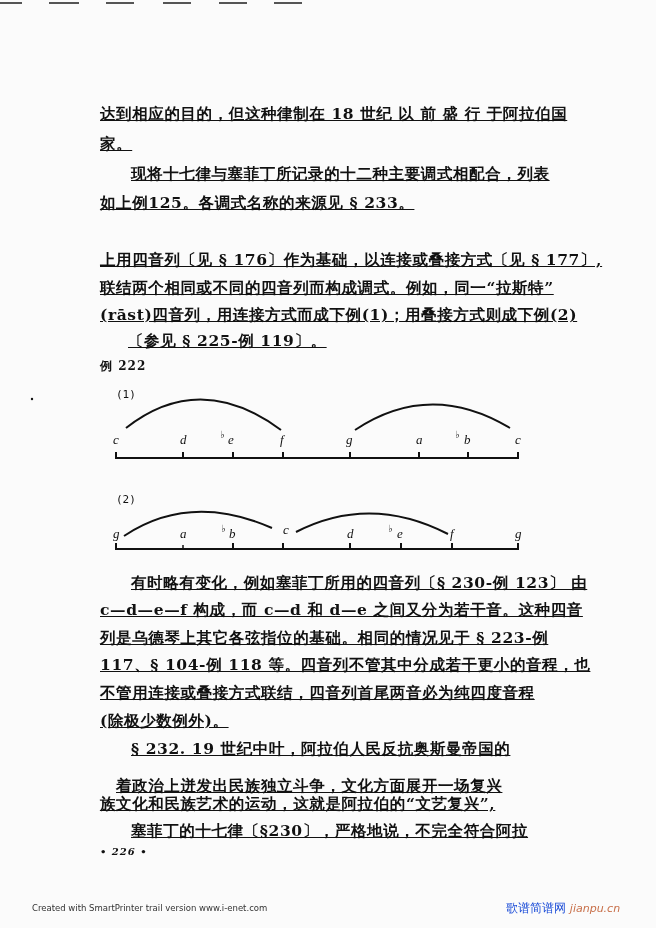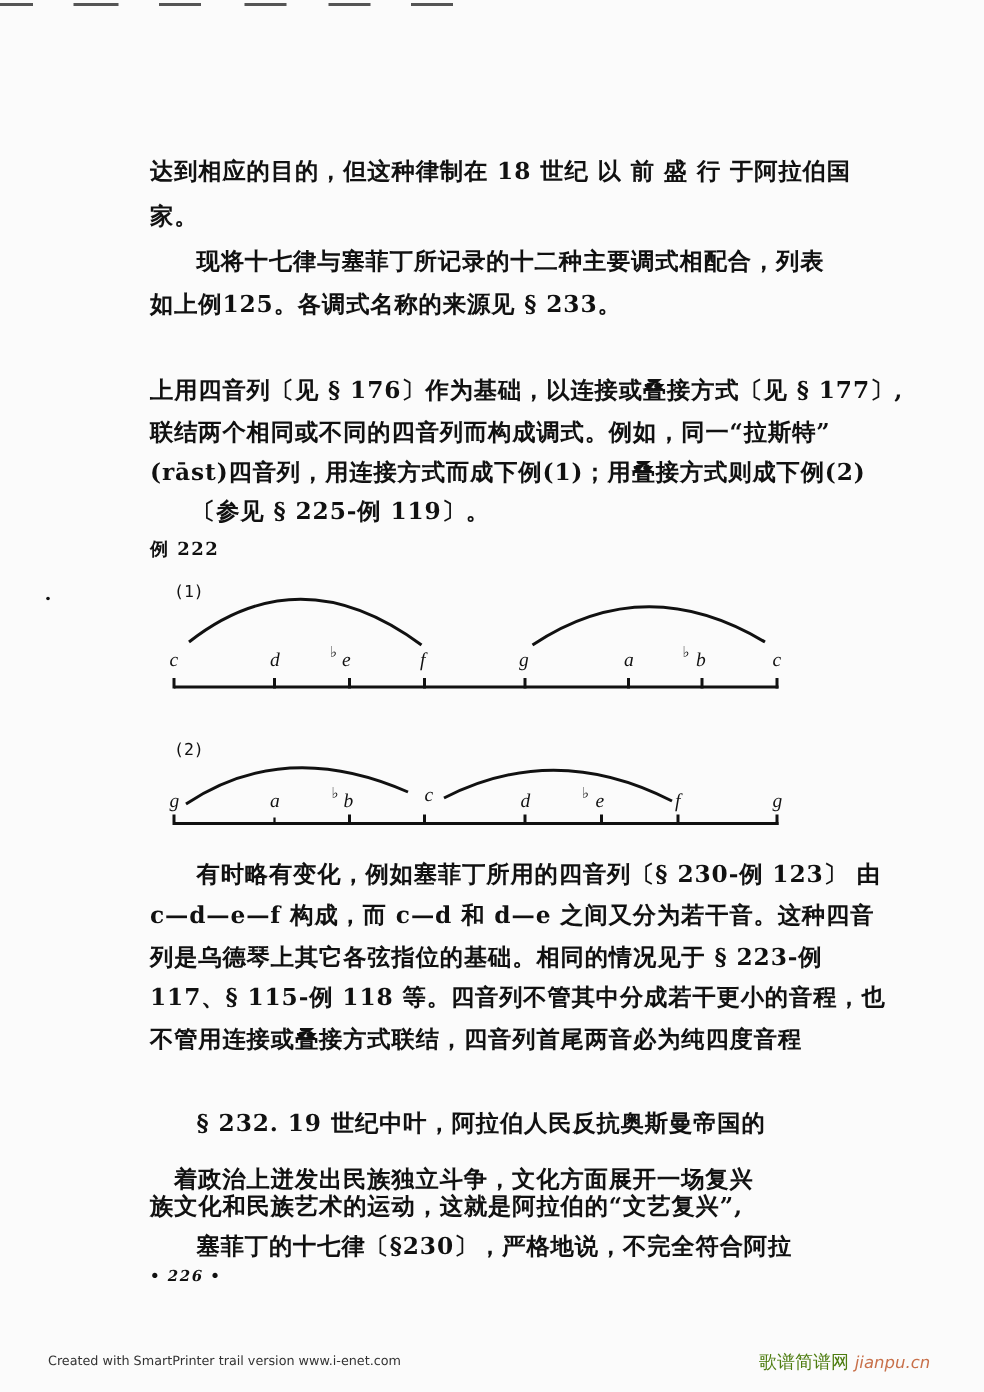--- a/index.html
+++ b/index.html
@@ -9,34 +9,35 @@
       font-family: "DejaVu Serif", "Liberation Serif", serif;
       color: #111;
     }
     .top-dashes { position: absolute; top: 0; left: 0; width: 656px; height: 8px; }
     .dash { position: absolute; top: 2px; height: 2px; background: #555; }
     .page { position: absolute; left: 0; top: 0; width: 656px; height: 928px; }
     .line {
       position: absolute; left: 100px; white-space: nowrap;
       font-size: 15.5px; font-weight: bold; letter-spacing: 0.6px;
       line-height: 20px;
+      text-decoration: underline;
     }
     .indent { left: 131px; }
     .ex-label { position: absolute; left: 100px; top: 358px; font-size: 12px; font-weight: bold; letter-spacing: 1px; }
     .sub-label { position: absolute; font-size: 11px; font-family: "DejaVu Sans Mono", monospace; }
     svg.diagram { position: absolute; left: 0; top: 0; }
     .note { font-family: "Liberation Serif", serif; font-style: italic; font-size: 13px; fill: #111; }
     .flat { font-family: "DejaVu Sans", sans-serif; font-size: 10px; fill: #111; }
     .pagenum { position: absolute; left: 100px; top: 846px; font-size: 10px; font-weight: bold; font-style: italic; letter-spacing: 1px; }
     .footer {
       position: absolute; left: 32px; top: 903px;
       font-family: "DejaVu Sans", sans-serif; font-size: 8.5px; color: #333;
     }
     .watermark { position: absolute; left: 506px; top: 900px; font-size: 12px; }
-    .wm-cn { color: #4d7c0f; font-family: "DejaVu Serif", serif; }
+    .wm-cn { color: #1d4ed8; font-family: "DejaVu Serif", serif; }
     .wm-en { color: #c8704a; font-family: "DejaVu Sans", sans-serif; font-size: 11px; font-style: italic; }
   </style>
 </head>
 <body>
 
 <div class="top-dashes">
   <div class="dash" style="left:0;width:22px;"></div>
   <div class="dash" style="left:49px;width:30px;"></div>
   <div class="dash" style="left:106px;width:28px;"></div>
   <div class="dash" style="left:163px;width:28px;"></div>
@@ -109,22 +110,23 @@
       <text class="note" x="397" y="538">e</text>
       <text class="note" x="450" y="538">f</text>
       <text class="note" x="515" y="538">g</text>
     </g>
     <circle cx="32" cy="399" r="1.2" fill="#111"></circle>
   </svg>
 
   <div class="line indent" style="top:573px;">有时略有变化，例如塞菲丁所用的四音列〔§ 230-例 123〕 由</div>
   <div class="line" style="top:600px;">c—d—e—f 构成，而 c—d 和 d—e 之间又分为若干音。这种四音</div>
   <div class="line" style="top:628px;">列是乌德琴上其它各弦指位的基础。相同的情况见于 § 223-例</div>
-  <div class="line" style="top:655px;">117、§ 115-例 118 等。四音列不管其中分成若干更小的音程，也</div>
+  <div class="line" style="top:655px;">117、§ 104-例 118 等。四音列不管其中分成若干更小的音程，也</div>
   <div class="line" style="top:683px;">不管用连接或叠接方式联结，四音列首尾两音必为纯四度音程</div>
+  <div class="line" style="top:711px;">(除极少数例外)。</div>
 
   <div class="line indent" style="top:739px;">§ 232.  19 世纪中叶，阿拉伯人民反抗奥斯曼帝国的</div>
   <div class="line" style="top:776px;margin-left:16px;">着政治上迸发出民族独立斗争，文化方面展开一场复兴</div>
   <div class="line" style="top:794px;">族文化和民族艺术的运动，这就是阿拉伯的“文艺复兴”,</div>
 
   <div class="line indent" style="top:821px;">塞菲丁的十七律〔§230〕，严格地说，不完全符合阿拉</div>
 
   <div class="pagenum">• 226 •</div>
 </div>
 

